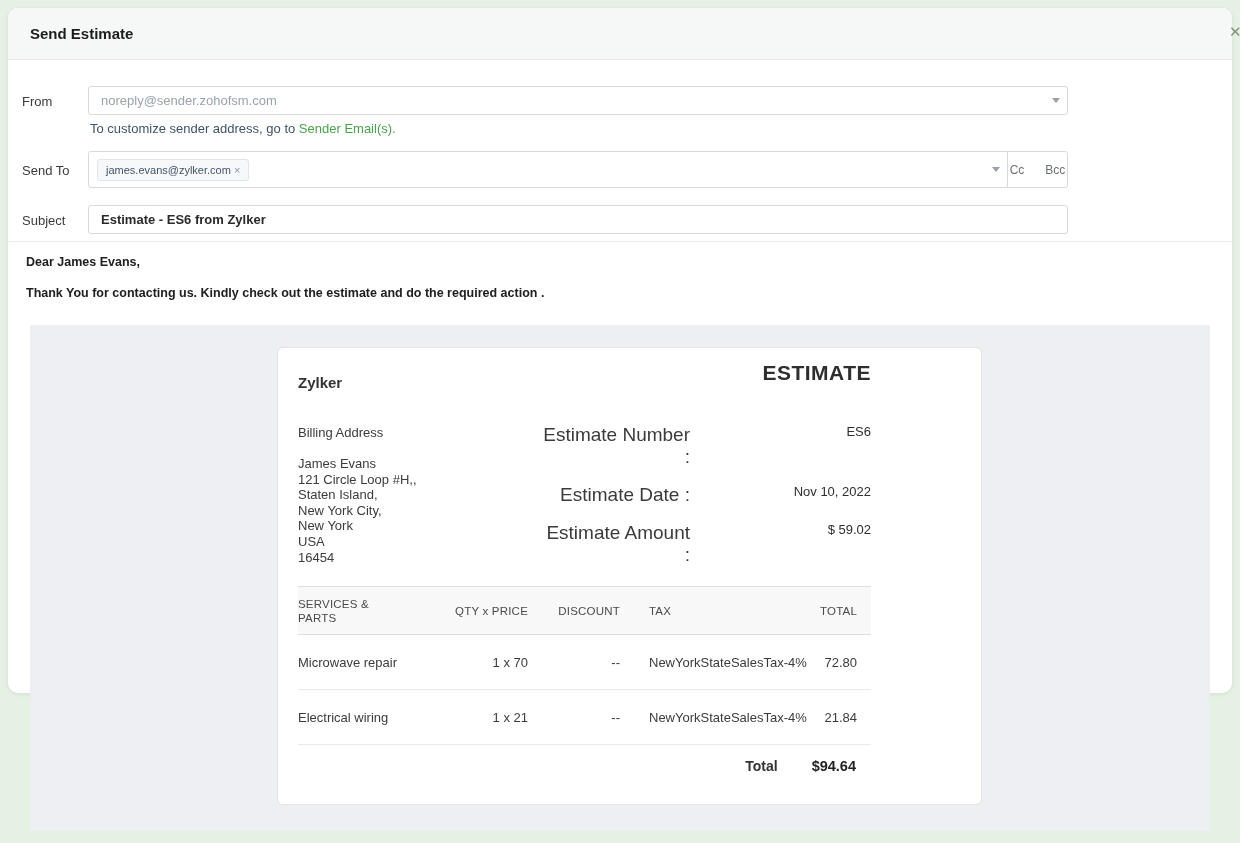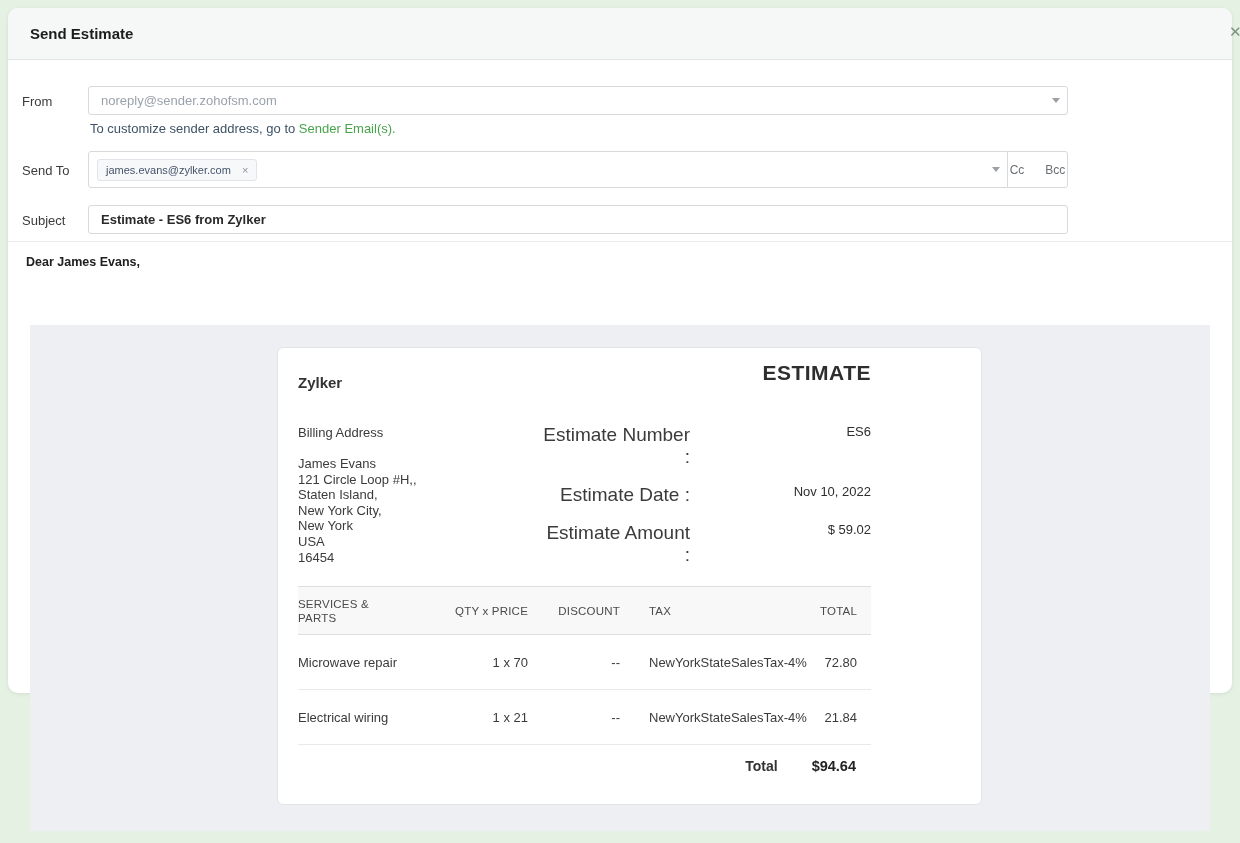--- a/index.html
+++ b/index.html
@@ -52,21 +52,21 @@
     display:flex; align-items:center; padding-left:8px;
   }
   .ccbcc-box {
     position:absolute; left:999px; top:143px; width:61px; height:37px;
     border:1px solid #d7dadb; border-radius:0 3px 3px 0; background:#fff;
     display:flex; align-items:center; justify-content:center; gap:21px;
     font-size:12px; color:#6b6f73;
   }
   .ccbcc-box span { cursor:pointer; }
   .chip {
-    display:flex; align-items:center; gap:11px; height:22px; padding:0 8px;
+    display:flex; align-items:center; gap:3px; height:22px; padding:0 8px;
     background:#f7f8fa; border:1px solid #e1e4e8; border-radius:3px;
     font-size:11px; color:#44546a;
   }
   .chip-x { color:#8a93a0; font-size:11px; cursor:pointer; }
   .section-divider { position:absolute; left:0; right:0; top:233px; border-top:1px solid #eaeaea; }
   .email-body { position:absolute; left:18px; top:247px; right:18px; }
   .email-body p { font-size:12.5px; font-weight:600; color:#202020; margin-bottom:17px; }
   .preview-area {
     position:absolute; left:22px; top:317px; width:1180px; height:506px;
     background:#edeff2;
@@ -134,20 +134,21 @@
     <span>Bcc</span>
   </div>
 
   <label class="field-label" style="top:205px;">Subject</label>
   <input id="subject-field" class="text-field" type="text" value="Estimate - ES6 from Zylker" style="">
 
   <div class="section-divider"></div>
 
   <div class="email-body">
     <p>Dear James Evans,</p>
+    <p>Thank You for contacting us. Kindly check out the estimate and do the required action .</p>
   </div>
 
   <div class="preview-area">
     <div class="estimate-card">
 
       <span class="company-name">Zylker</span>
       <span class="doc-title">ESTIMATE</span>
 
       <span class="billing-label">Billing Address</span>
 

